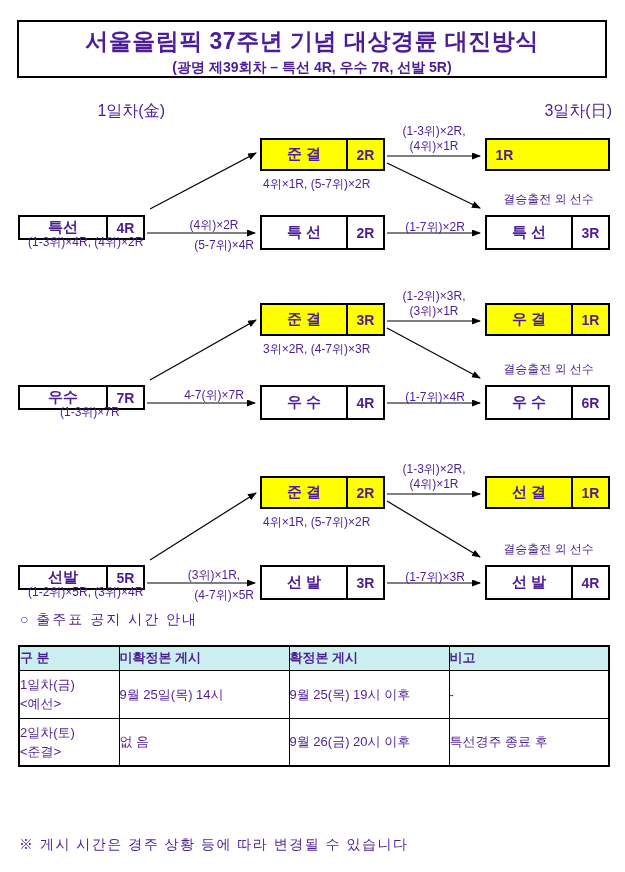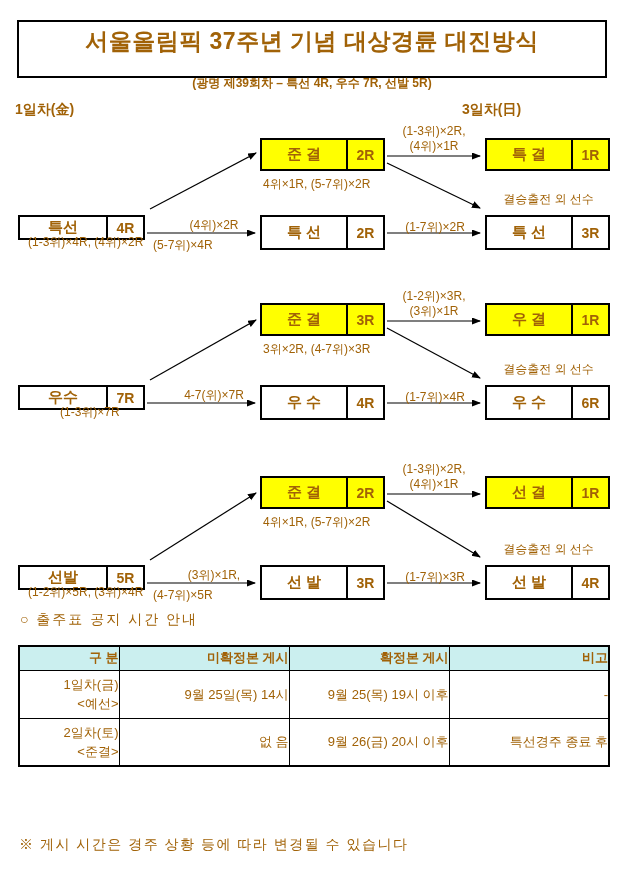--- a/index.html
+++ b/index.html
@@ -1,28 +1,28 @@
 <!DOCTYPE html>
 <html style="--highlight: #ffff00; --table-header-bg: #cbefef;"><head>
 <meta charset="utf-8">
 <style>
   * { margin:0; padding:0; box-sizing:border-box; }
   html,body { background:#fff; }
   .page {
     position:relative; width:625px; height:872px; background:#fff;
-    font-family:"Liberation Sans", sans-serif; color:#a16207; overflow:hidden;
+    font-family:"Liberation Sans", sans-serif; color:#4c1d95; overflow:hidden;
   }
   .title-box {
     position:absolute; left:17px; top:20px; width:590px; height:58px;
     border:2.5px solid #000; text-align:center;
   }
   .title-main { font-size:23px; font-weight:bold; margin-top:4px; letter-spacing:0.5px; }
-  .title-sub  { font-size:12px; font-weight:bold; margin-top:18px; }
-
-  .day-header { position:absolute; top:101px; width:150px; text-align:left; font-size:14px; font-weight:bold; }
+  .title-sub  { font-size:14px; font-weight:bold; margin-top:2px; }
+
+  .day-header { position:absolute; top:101px; width:150px; text-align:right; font-size:16px; font-weight:normal; }
 
   .arrows { position:absolute; left:0; top:0; pointer-events:none; }
 
   .bracket { position:absolute; left:0; width:625px; height:155px; }
   #b1 { top:123px; --y2:92px; }
   #b2 { top:288px; --y2:97px; }
   #b3 { top:461px; --y2:104px; }
 
   .bx { position:absolute; display:flex; width:125px; height:33px; border:2px solid #000; background:#fff; }
   .bx .nm { flex:1; display:flex; align-items:center; justify-content:center; font-size:15px; font-weight:bold; border-right:2px solid #000;text-align:center; }
@@ -31,33 +31,33 @@
   .semi  { left:260px; top:15px; }
   .final { left:485px; top:15px; }
   .d1 { left:18px;  top:var(--y2); width:127px; height:25px; }
   .d2 { left:260px; top:var(--y2); height:35px; }
   .d3 { left:485px; top:var(--y2); height:35px; }
 
   .lbl { position:absolute; font-size:12px; white-space:nowrap; }
   .lbl-above-day1 { left:28px; top:calc(var(--y2) - 21px);margin-top:40px; }
   .lbl-above-day1.ind { left:60px; }
   .lbl-td2a { left:146px; top:calc(var(--y2) + 2px);  width:112px; text-align:center;padding-left:24px; }
-  .lbl-td2b { left:153px; top:calc(var(--y2) + 22px); width:112px; text-align:left; }
+  .lbl-td2b { left:142px; top:calc(var(--y2) + 22px); width:112px; text-align:right; }
   .lbl-below-semi { left:263px; top:53px; }
   .lbl-to-final { left:386px; top:1px; width:96px; text-align:center; line-height:15px; }
   .lbl-final-note { left:487px; top:calc(var(--y2) - 24px); width:123px; text-align:center; }
   .lbl-to-day3 { left:389px; top:calc(var(--y2) + 4px); width:92px; text-align:center; }
 
   .notice-heading { position:absolute; left:20px; top:611px; font-size:14px; letter-spacing:2px; }
 
   .sched {
     position:absolute; left:18px; top:645px; width:590px;
     border-collapse:collapse; table-layout:fixed; font-size:13px; border:2px solid #000;
   }
-  .sched th, .sched td { border:1px solid #000; text-align:right; vertical-align:middle; }
+  .sched th, .sched td { border:1px solid #000; text-align:left; vertical-align:middle; }
   .sched th { background:var(--table-header-bg, #cbefef); height:24px; font-size:13px; font-weight:bold; }
   .sched td { height:48px; line-height:19px; }
 
   .footnote { position:absolute; left:19px; top:836px; font-size:14px; letter-spacing:1.5px; }
 </style>
 </head>
 <body>
 
 <div class="page">
 
@@ -94,21 +94,20 @@
     <line x1="387" y1="501" x2="480" y2="557" stroke="#000" stroke-width="1.2" marker-end="url(#ah)"></line>
     <line x1="387" y1="583" x2="480" y2="583" stroke="#000" stroke-width="1.2" marker-end="url(#ah)"></line>
   </svg>
 
   <div class="bracket" id="b1">
     <div class="bx hl semi">
       <span class="nm">준 결</span>
       <span class="rd">2R</span>
     </div>
     <div class="bx hl final">
-      <span class="nm">특 결</span>
       <span class="rd">1R</span>
     </div>
     <div class="bx d1">
       <span class="nm">특선</span>
       <span class="rd">4R</span>
     </div>
     <div class="bx d2">
       <span class="nm">특 선</span>
       <span class="rd">2R</span>
     </div>

